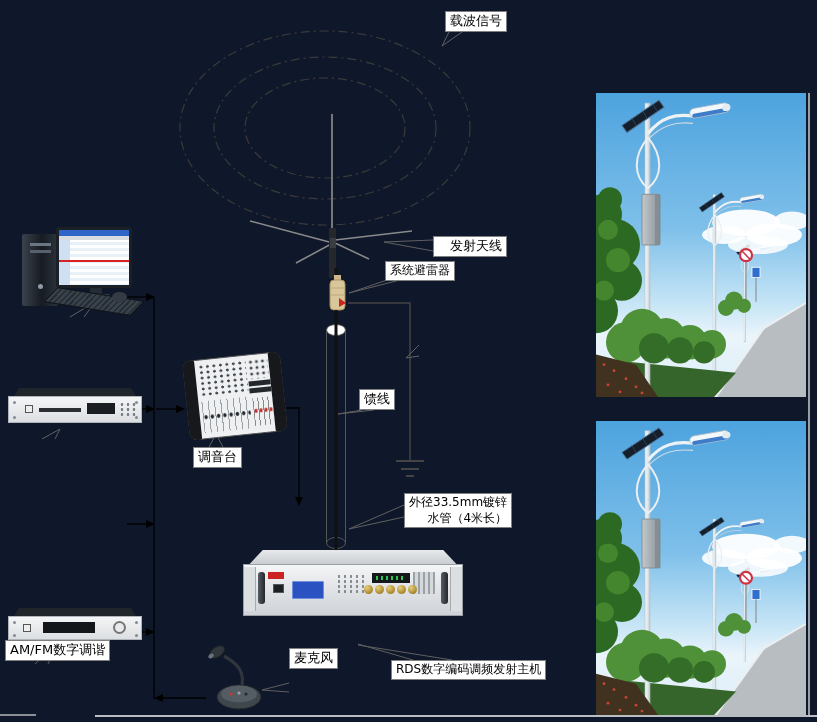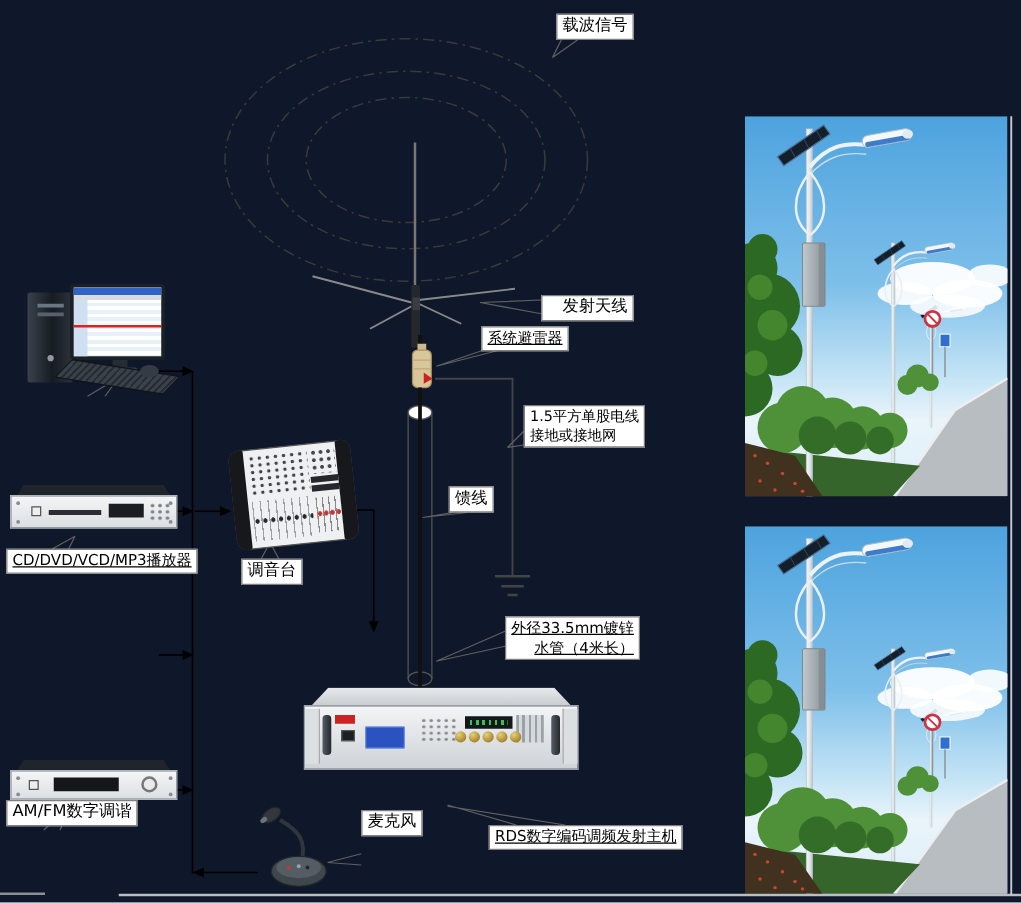--- a/index.html
+++ b/index.html
@@ -1,21 +1,21 @@
 <!DOCTYPE html>
 <html><head>
 <meta charset="utf-8">
 <style>
   html,body{margin:0;padding:0;background:#fff;}
   #stage{position:relative;width:817px;height:722px;background:#0f172a;overflow:hidden;
          font-family:"DejaVu Sans",sans-serif;}
   
   .callout{position:absolute;background:#fff;border:1px solid #7f7f7f;color:#000;
            font-size:13px;line-height:1.3;padding:1px 4px;white-space:nowrap;z-index:3;}
-  .c12{font-size:12px;text-decoration:underline;}
+  .c12{font-size:12px;}
   .c11{font-size:11.5px;}
   
   #lines{position:absolute;left:0;top:0;z-index:1;pointer-events:none;}
   
   .dev{position:absolute;z-index:2;}
   
   #pc-tower{left:22px;top:234px;width:36px;height:72px;border-radius:2px;
     background:linear-gradient(90deg,#3a424d,#171c22 55%,#2c333c);}
   #pc-tower .slot{position:absolute;left:22%;top:9px;width:58%;height:3px;background:#6b7684;}
   #pc-tower .slot2{position:absolute;left:22%;top:16px;width:58%;height:3px;background:#57616d;}
@@ -379,28 +379,23 @@
 </div>
 <div class="photo" style="top:421px;height:294px;">
 <svg width="210" height="294" viewBox="0 0 210 300" preserveAspectRatio="none">
         <use href="#scene"></use>
       </svg>
 </div>
 
 <div class="callout" style="left:445px;top:11px;">载波信号</div>
 <div class="callout" style="left:433px;top:236px;padding-left:16px;">发射天线</div>
 <div class="callout c12" style="left:385px;top:261px;">系统避雷器</div>
-<div class="callout c11" style="left:419px;top:324px;">
-  <div>1.5平方单股电线</div>
-  <div>接地或接地网</div>
-</div>
 <div class="callout" style="left:359px;top:389px;">馈线</div>
 <div class="callout c12" style="left:404px;top:493px;text-align:right;">
   <div>外径33.5mm镀锌</div>
   <div>水管（4米长）</div>
 </div>
-<div class="callout c12" style="left:5px;top:439px;">CD/DVD/VCD/MP3播放器</div>
 <div class="callout" style="left:193px;top:447px;">调音台</div>
 <div class="callout" style="left:5px;top:640px;">AM/FM数字调谐</div>
 <div class="callout" style="left:289px;top:648px;">麦克风</div>
 <div class="callout c12" style="left:391px;top:660px;">RDS数字编码调频发射主机</div>
 
 </div>
 
 </body></html>

